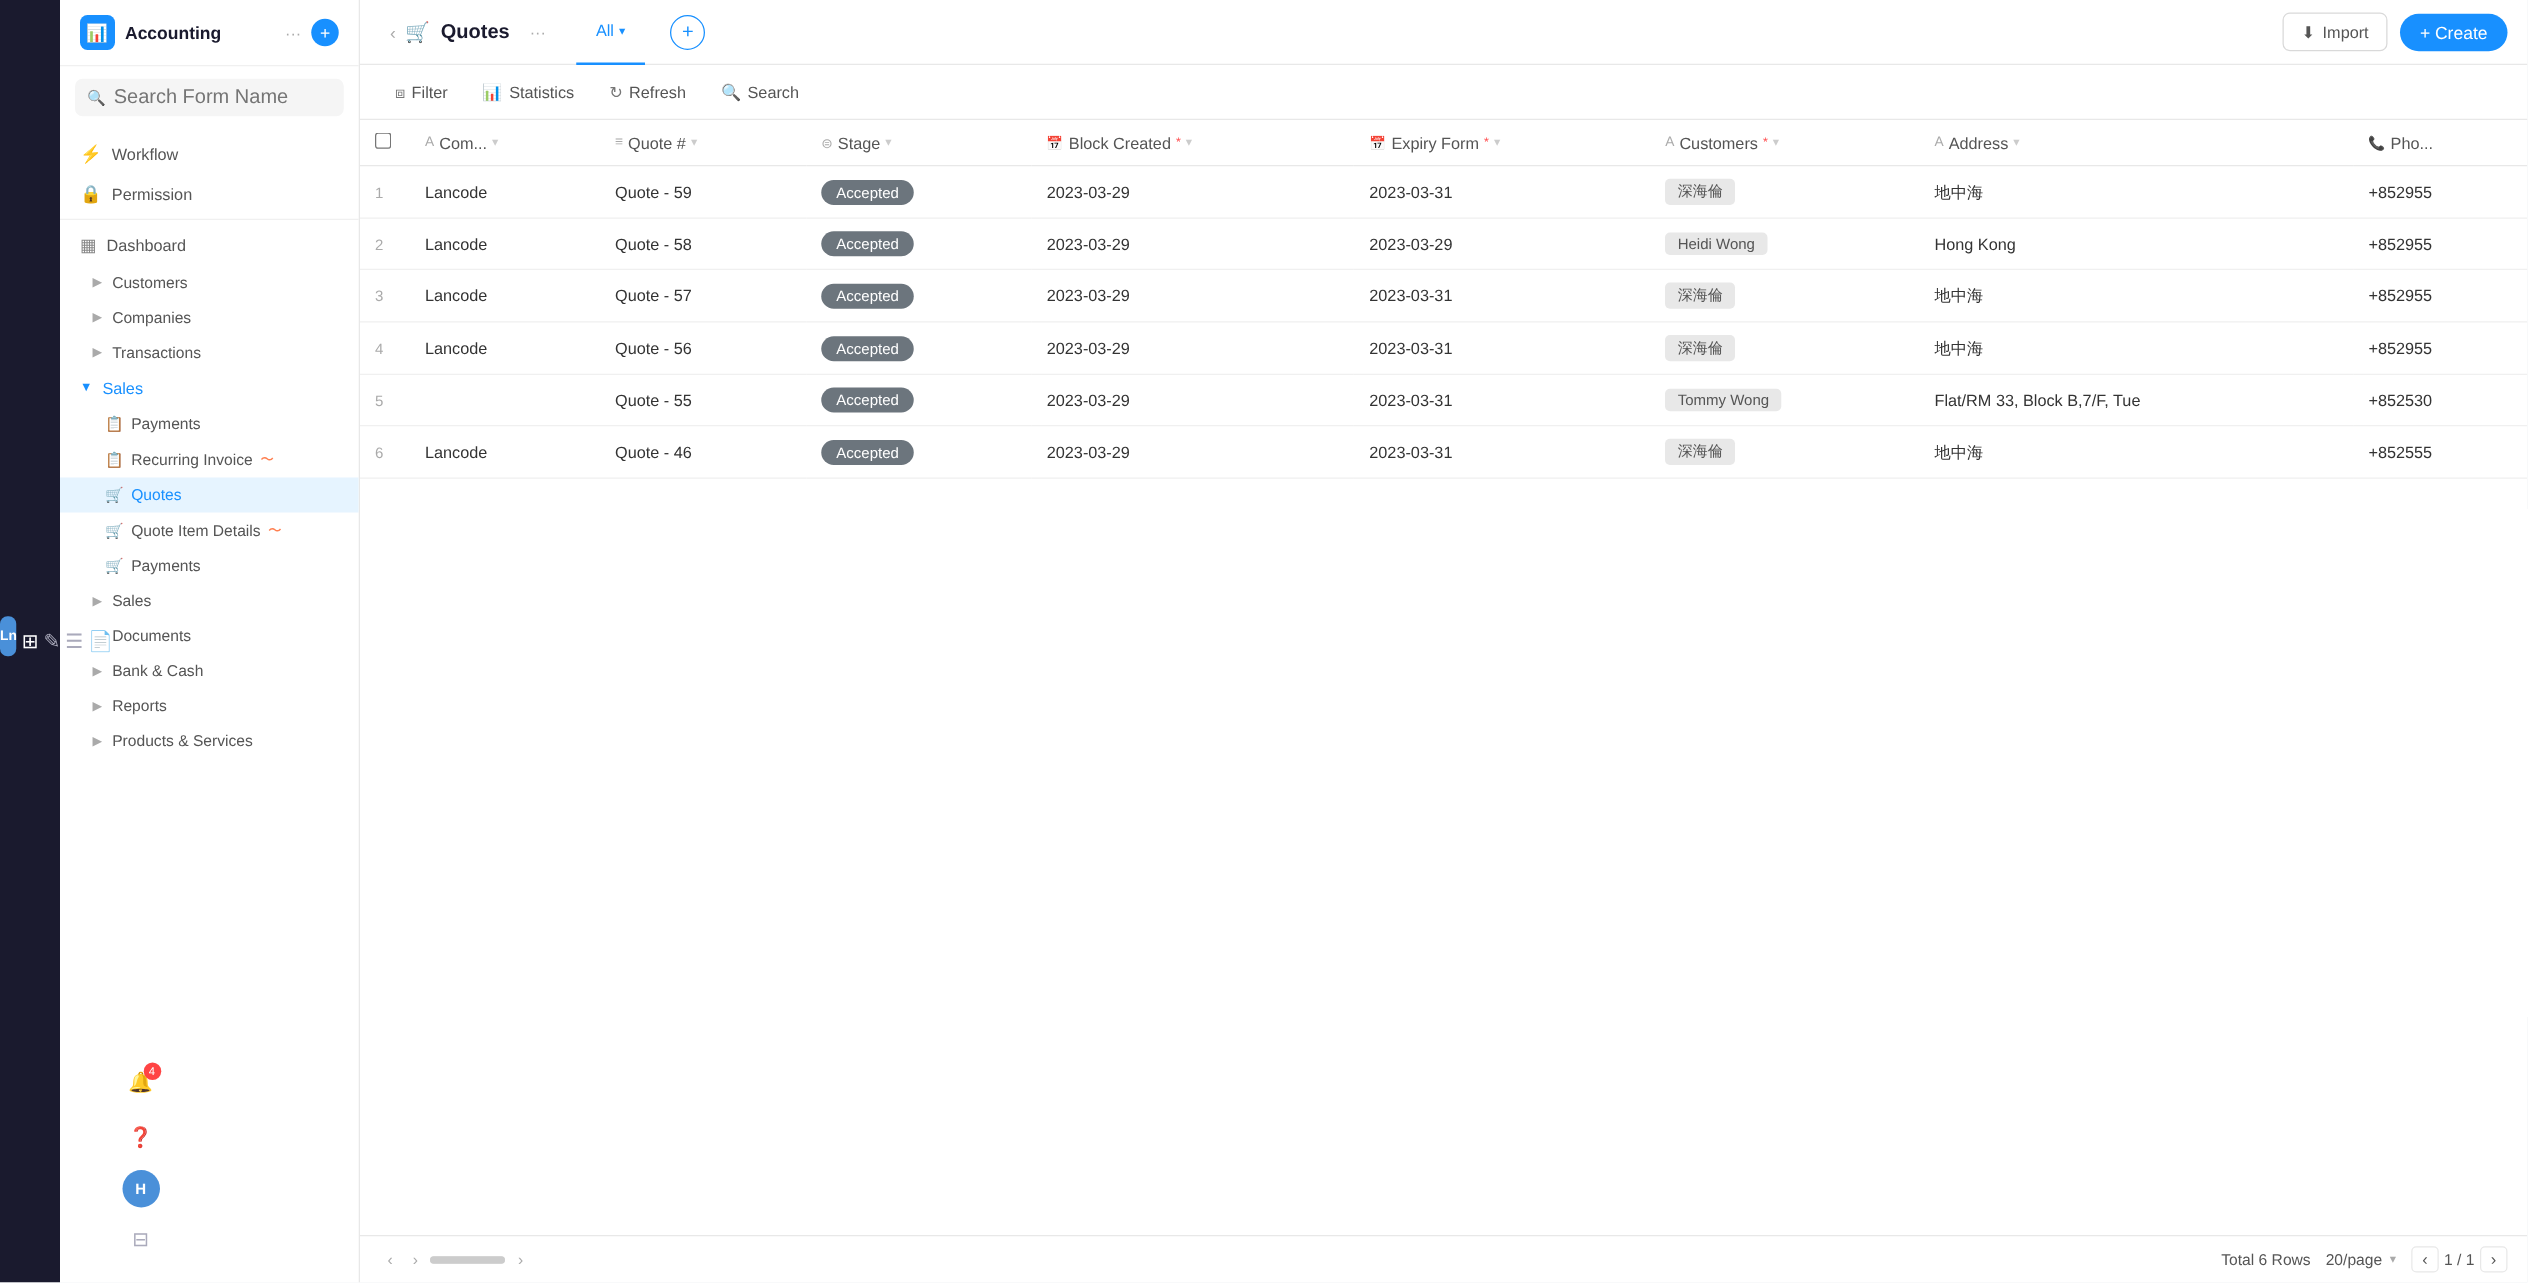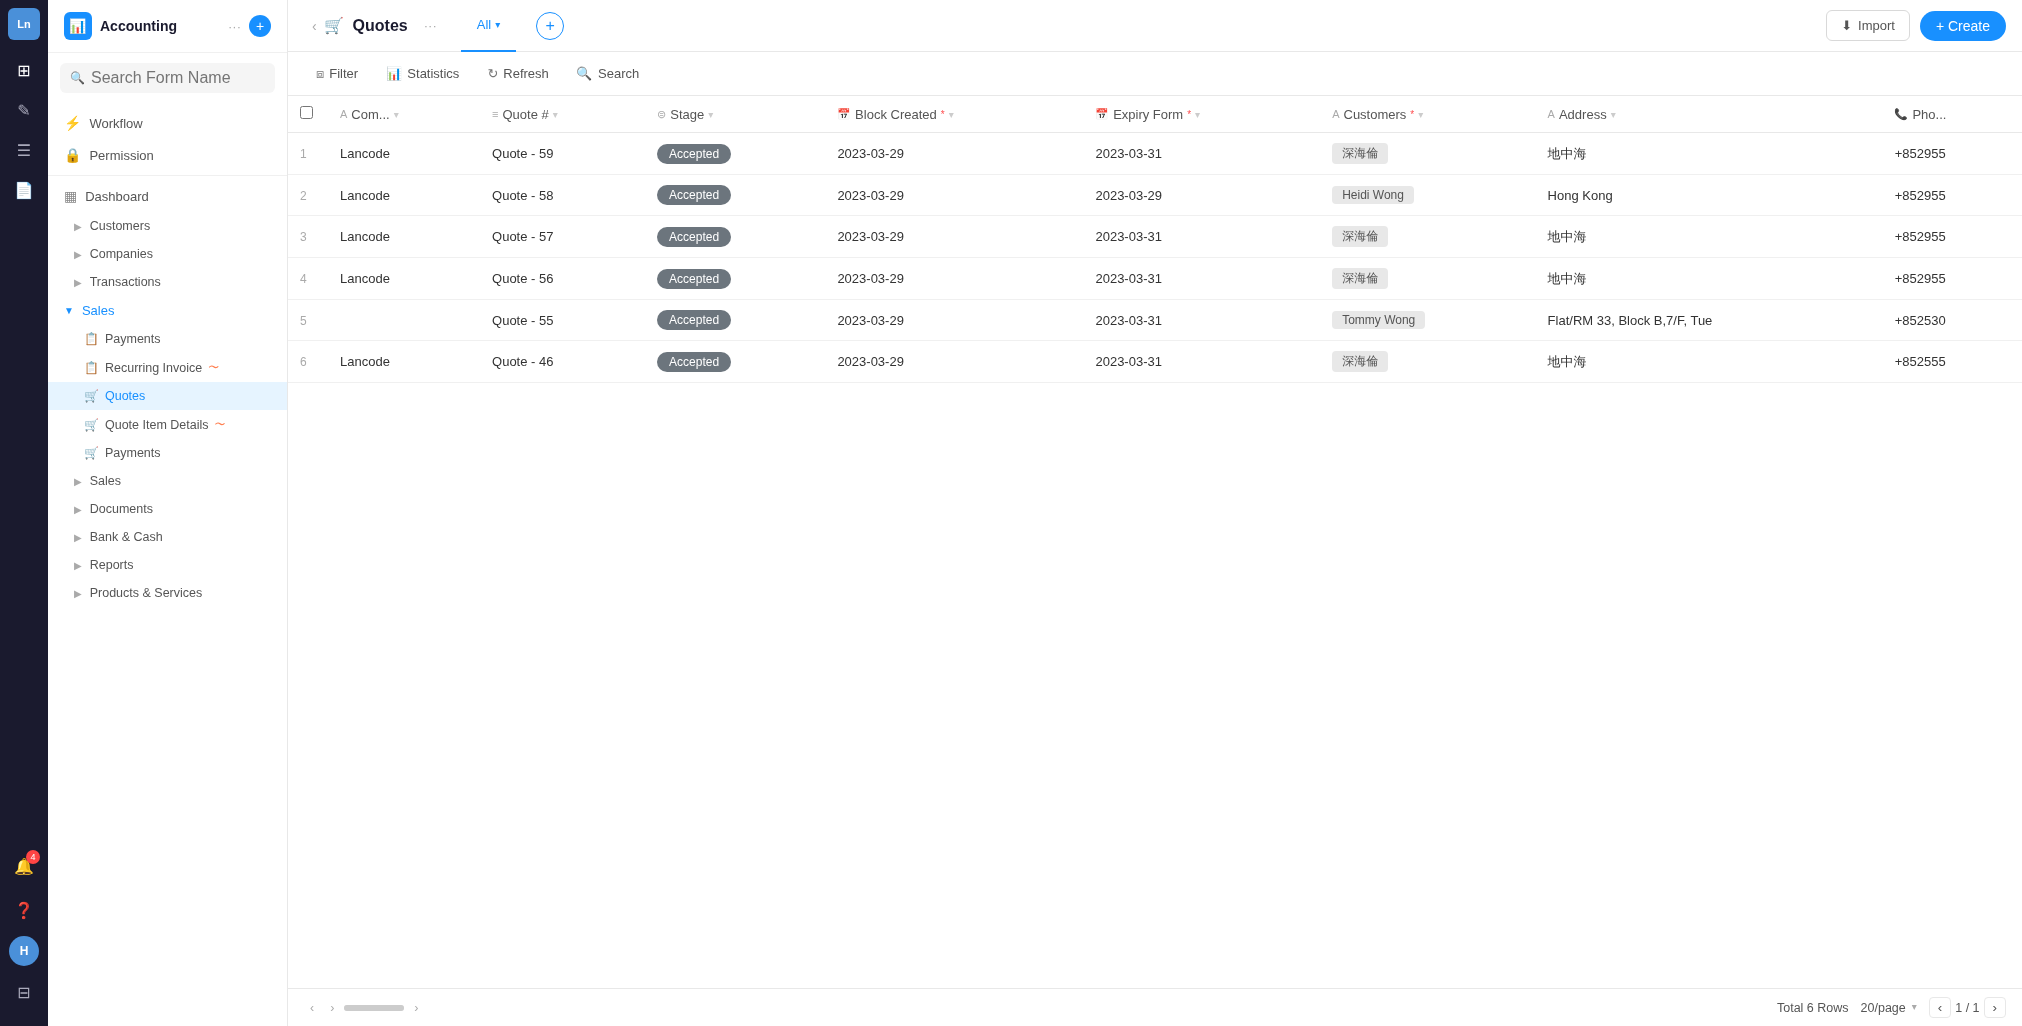--- a/index.html
+++ b/index.html
@@ -3,21 +3,21 @@
   <meta charset="utf-8">
   <style>
     * { box-sizing: border-box; margin: 0; padding: 0; font-family: -apple-system, BlinkMacSystemFont, 'Segoe UI', sans-serif; }
     body { display: flex; height: 100vh; overflow: hidden; background: #f0f2f5; font-size: 13px; }
 
     
     .icon-bar {
       width: 48px;
       background: #1a1a2e;
       display: flex;
-      flex-direction: column;
+      flex-direction: row;
       align-items: center;
       padding: 8px 0;
       gap: 4px;
       z-index: 10;
     }
     .icon-bar-avatar {
       width: 32px; height: 32px; border-radius: 6px;
       background: #4a90d9; color: white; font-size: 11px; font-weight: bold;
       display: flex; align-items: center; justify-content: center; margin-bottom: 8px;
     }

